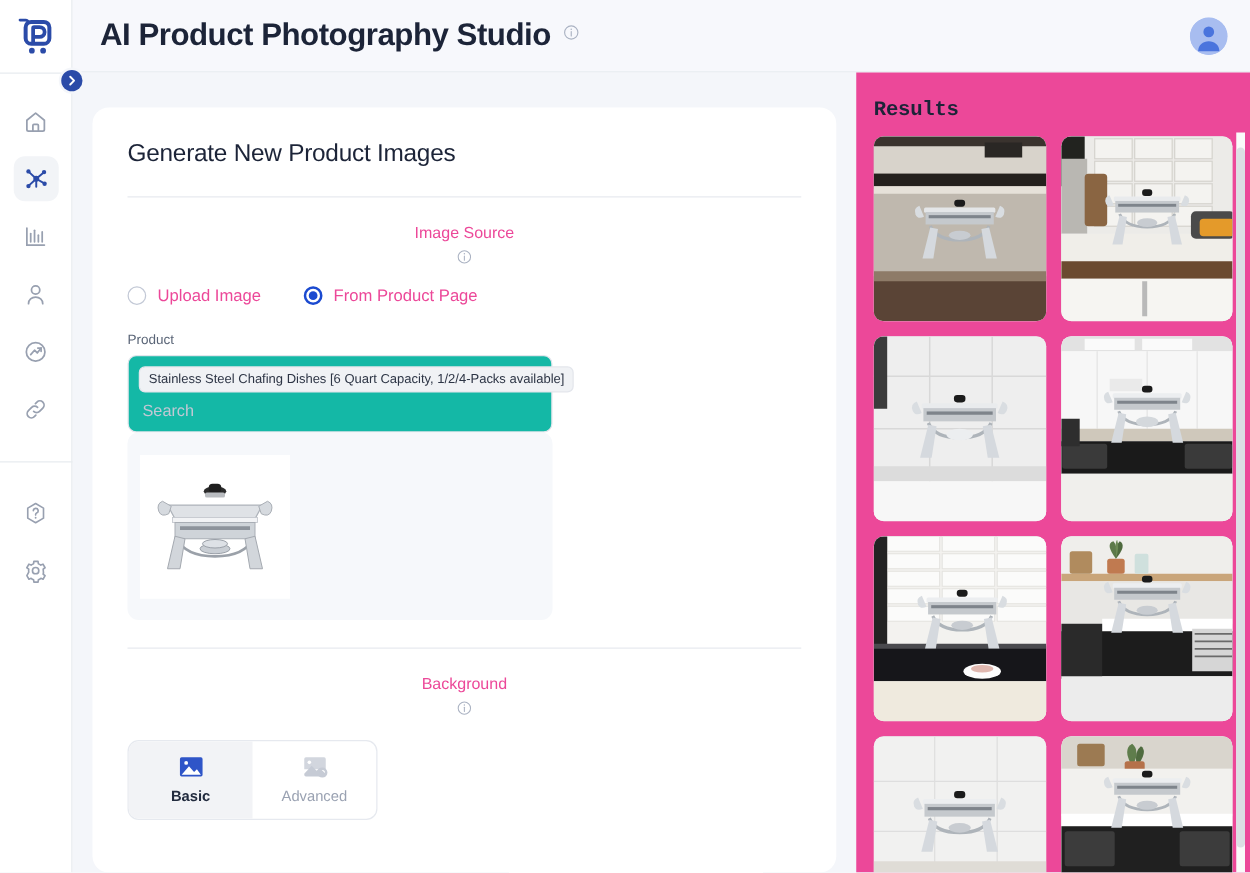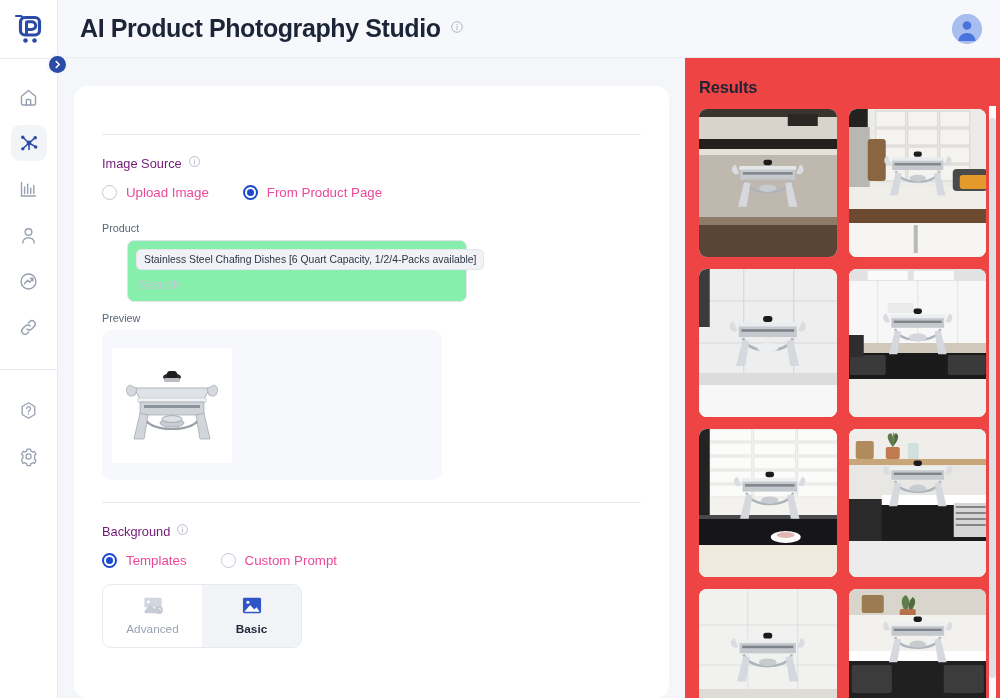--- a/index.html
+++ b/index.html
@@ -87,35 +87,35 @@
   
   .form-col { flex: 1; padding: 28px 16px 0 16px; min-width: 0; }
   .form-card {
     background: #fff; border-radius: 13px;
     padding: 26px 28px 28px 28px;
     height: 100%;
   }
   .card-title { font-size: 19.5px; color: #1c2438; font-weight: normal; letter-spacing: -0.2px; }
   .card-sub { font-size: 12.5px; color: #7b86a0; margin-top: 9px; }
   .hr { height: 1px; background: #e8eaef; margin: 22px 0 20px 0; }
-  .field-label { font-size: 12.8px; color: #701a75; display: flex; align-items: center; gap: 6px; }
+  .field-label { font-size: 12.8px; color: #ec4899; display: flex; align-items: center; gap: 6px; flex-direction: column; }
   .radio-row { display: flex; align-items: center; gap: 34px; margin-top: 14px; }
   .radio-opt { display: flex; align-items: center; gap: 9px; cursor: pointer; }
   .radio {
     width: 15px; height: 15px; border-radius: 50%;
     border: 1.6px solid #c3c9d6; background: #fff;
     display: flex; align-items: center; justify-content: center; flex: 0 0 15px;
   }
   .radio.checked { border-color: #1b4ad0; border-width: 2px; }
   .radio.checked::after { content: ""; width: 7px; height: 7px; border-radius: 50%; background: #1b4ad0; }
   .radio-label { font-size: 13.3px; color: #ec4899; }
   .small-label { font-size: 10.8px; color: #5a6577; margin-top: 22px; margin-bottom: 6px; font-weight: 500; }
   .product-select {
     width: 340px; border: 1px solid #e2e5ec; border-radius: 7px;
-    padding: 8px 8px 6px 8px; background: #86efac; margin-left: 25px;
+    padding: 8px 8px 6px 8px; background: #14b8a6;
   }
   .chip {
     display: inline-block; background: #f0f2f5; border: 1px solid #e3e6ec;
     border-radius: 5px; padding: 4px 7px;
     font-size: 10.4px; color: #2d3545; white-space: nowrap;
   }
   .chip-search {
     border: none; outline: none; width: 100%;
     font-family: "Liberation Sans", sans-serif;
     font-size: 13px; color: #333; padding: 7px 3px 3px 3px; background: transparent;
@@ -137,22 +137,22 @@
     width: 99px; height: 62px; display: flex; flex-direction: column;
     align-items: center; justify-content: center; gap: 7px; cursor: pointer;
   }
   .ttab.selected { background: #f2f3f6; }
   .ttab-label { font-size: 11.8px; color: #9aa2b2; }
   .ttab.selected .ttab-label { color: #222b3e; font-weight: bold; }
 
   
   .results-col {
     width: 315px; flex: 0 0 315px;
-    background: #ef4444; padding: 20px 14px 0 14px;
-    position: relative; overflow: hidden;
+    background: #ec4899; padding: 20px 14px 0 14px;
+    position: relative; overflow: hidden; font-family: Liberation Mono, monospace;
   }
   .results-title { font-size: 16.5px; color: #1c2438; margin-bottom: 12px; letter-spacing: -0.2px; }
   .grid { display: grid; grid-template-columns: 1fr 1fr; gap: 12px 12px; }
   .thumb {
     width: 100%; height: 148px; border-radius: 8px; overflow: hidden;
     background: #e9eaec; cursor: pointer; position: relative;
   }
   .thumb svg { width: 100%; height: 100%; display: block; }
   .scrollbar {
     position: absolute; right: 4px; top: 60px;
@@ -283,20 +283,21 @@
           <path d="M6.5 27 c0-5 3.9-8 8.5-8 s8.5 3 8.5 8 Z" fill="#4a74dd"></path>
         </svg>
       </div>
     </header>
 
     <div class="content">
 
       <section class="form-col">
         <div class="form-card">
 
+          <h1 class="card-title">Generate New Product Images</h1>
 
           <div class="hr"></div>
 
           
           <div class="field-label">
             <span>Image Source</span>
             <span>
               <svg width="13" height="13" viewBox="0 0 20 20" fill="none" stroke="#aab2c2" stroke-width="1.3">
                 <circle cx="10" cy="10" r="7.6"></circle>
                 <line x1="10" y1="9" x2="10" y2="14" stroke-linecap="round"></line>
@@ -317,21 +318,20 @@
           </div>
 
           
           <div class="small-label">Product</div>
           <div class="product-select">
             <span class="chip">Stainless Steel Chafing Dishes [6 Quart Capacity, 1/2/4-Packs available]</span>
             <input class="chip-search" type="text" placeholder="Search" style="">
           </div>
 
           
-          <div class="small-label" style="margin-top:10px">Preview</div>
           <div class="preview-box">
             <div class="preview-img">
               <svg width="112" height="100" viewBox="0 0 112 100">
                 <rect width="112" height="100" fill="#ffffff"></rect>
                 <ellipse cx="56" cy="22" rx="9" ry="4" fill="#2b2b2b"></ellipse>
                 <rect x="51" y="16" width="10" height="7" rx="3" fill="#1f1f1f"></rect>
                 <rect x="48" y="23" width="16" height="4" rx="1.5" fill="#b9bcc0"></rect>
                 <path d="M18 33 L94 33 L88 44 L24 44 Z" fill="#dfe2e6" stroke="#aeb3ba" stroke-width="1"></path>
                 <rect x="22" y="43" width="68" height="4" fill="#f2f3f5" stroke="#c3c7cd" stroke-width="0.7"></rect>
                 <rect x="24" y="47" width="64" height="13" fill="#cfd4d9" stroke="#a9aeb5" stroke-width="0.8"></rect>
@@ -354,48 +354,38 @@
             <span>Background</span>
             <span>
               <svg width="13" height="13" viewBox="0 0 20 20" fill="none" stroke="#aab2c2" stroke-width="1.3">
                 <circle cx="10" cy="10" r="7.6"></circle>
                 <line x1="10" y1="9" x2="10" y2="14" stroke-linecap="round"></line>
                 <circle cx="10" cy="6.2" r="0.9" fill="#aab2c2" stroke="none"></circle>
               </svg>
             </span>
           </div>
 
-          <div class="radio-row">
-            <div class="radio-opt">
-              <span class="radio checked"></span>
-              <span class="radio-label">Templates</span>
+
+          <div class="template-tabs">
+            <div class="ttab selected">
+              <svg width="22" height="19" viewBox="0 0 24 21">
+                <rect x="2" y="2" width="20" height="17" rx="1.5" fill="#2f55c8"></rect>
+                <circle cx="7.5" cy="7" r="1.7" fill="#ffffff"></circle>
+                <path d="M3.5 17.5 L10 10 L14.5 15 L17 12.5 L20.5 17.5 Z" fill="#ffffff"></path>
+              </svg>
+              <span class="ttab-label">Basic</span>
             </div>
-            <div class="radio-opt">
-              <span class="radio"></span>
-              <span class="radio-label">Custom Prompt</span>
-            </div>
-          </div>
-
-          <div class="template-tabs">
             <div class="ttab">
               <svg width="22" height="19" viewBox="0 0 24 21">
                 <path d="M2.5 3.5 a1.5 1.5 0 0 1 1.5-1.5 h16 a1.5 1.5 0 0 1 1.5 1.5 v9 h-19 Z" fill="#d2d6de"></path>
                 <path d="M2.5 16.5 L9 9.5 L13.5 14 L16 11.5 L21.5 16.5 v1 a1.5 1.5 0 0 1 -1.5 1.5 h-16 a1.5 1.5 0 0 1 -1.5-1.5 Z" fill="#c6cbd5"></path>
                 <circle cx="7" cy="6.5" r="1.6" fill="#ffffff"></circle>
                 <circle cx="18.5" cy="15.5" r="3.4" fill="none" stroke="#c6cbd5" stroke-width="2.2"></circle>
               </svg>
               <span class="ttab-label">Advanced</span>
-            </div>
-            <div class="ttab selected">
-              <svg width="22" height="19" viewBox="0 0 24 21">
-                <rect x="2" y="2" width="20" height="17" rx="1.5" fill="#2f55c8"></rect>
-                <circle cx="7.5" cy="7" r="1.7" fill="#ffffff"></circle>
-                <path d="M3.5 17.5 L10 10 L14.5 15 L17 12.5 L20.5 17.5 Z" fill="#ffffff"></path>
-              </svg>
-              <span class="ttab-label">Basic</span>
             </div>
           </div>
 
         </div>
       </section>
 
       <aside class="results-col">
         <h2 class="results-title">Results</h2>
         <div class="scroll-track"></div>
 

